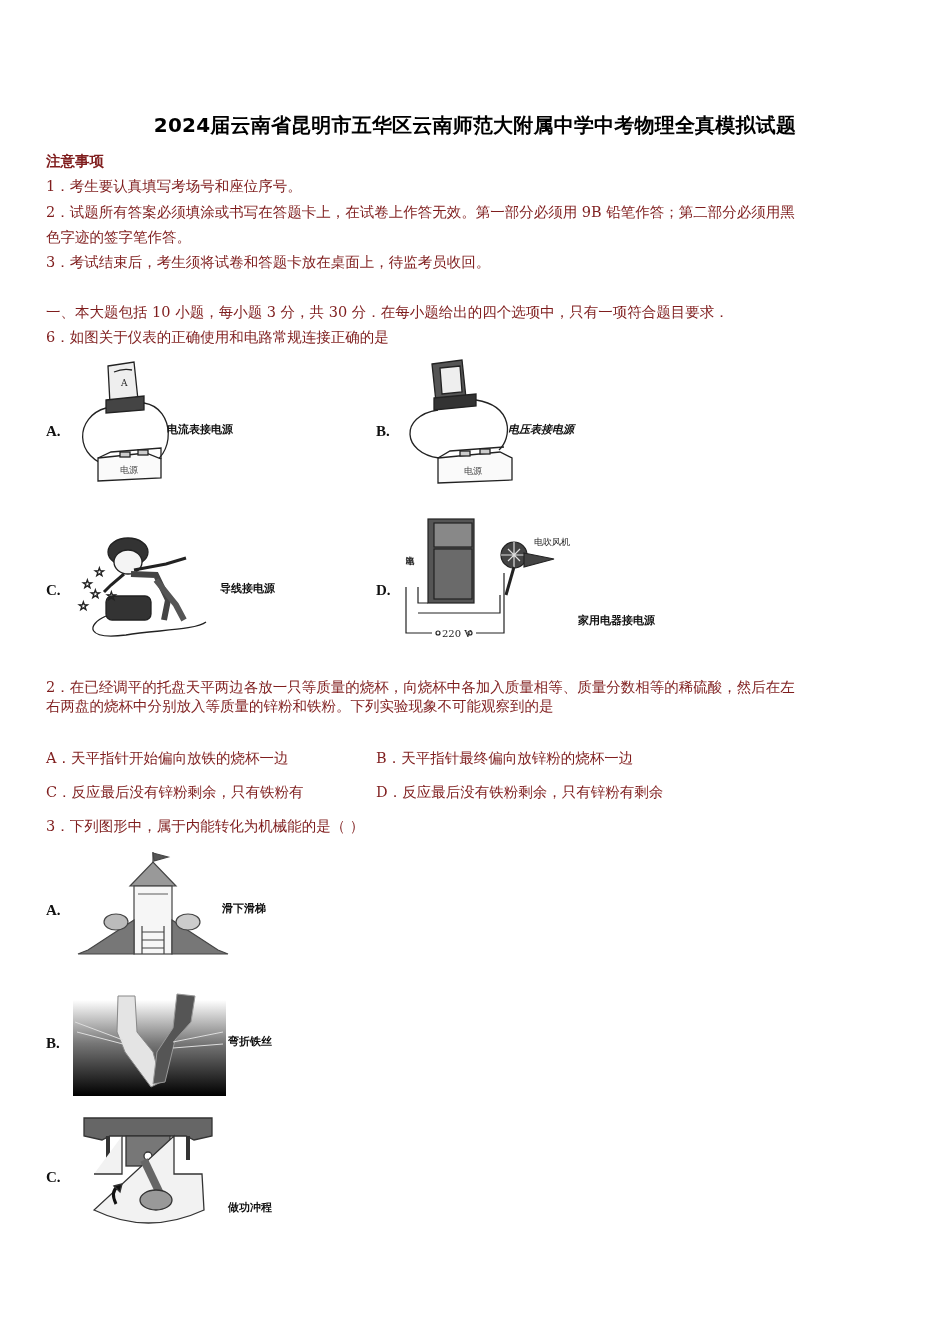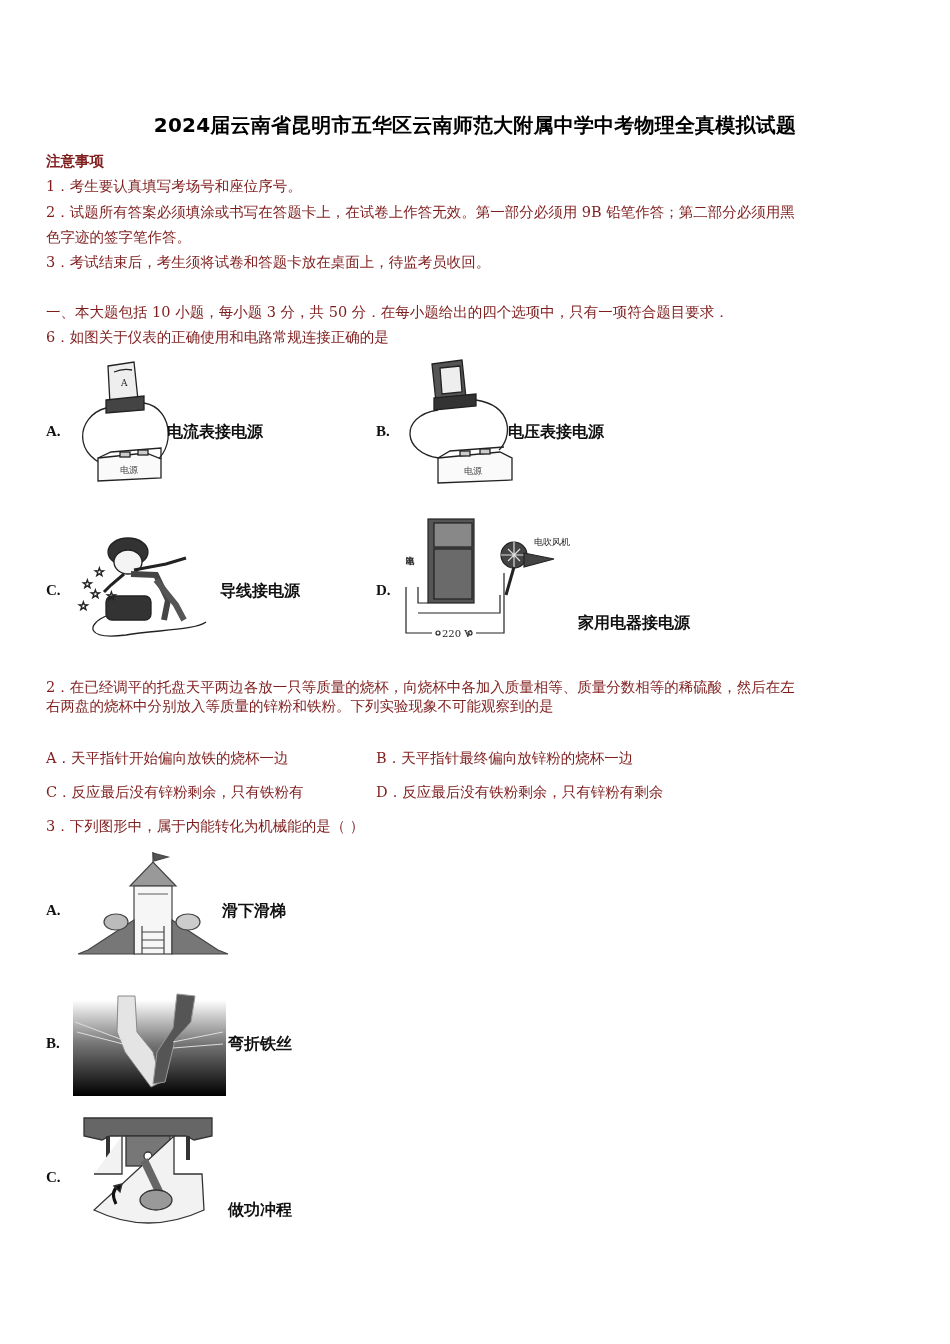--- a/index.html
+++ b/index.html
@@ -5,35 +5,35 @@
   html, body { margin:0; padding:0; background:#ffffff; }
   body { width:950px; height:1344px; position:relative; overflow:hidden;
          font-family:"DejaVu Serif","Liberation Serif",serif; color:#111; }
   .abs { position:absolute; }
   .title { left:0; width:950px; top:112px; text-align:center;
            font-family:"DejaVu Sans","Liberation Sans",sans-serif;
            font-weight:bold; font-size:20px; letter-spacing:0.2px; color:#000; }
   .line { left:46px; font-size:14.5px; line-height:20px; white-space:nowrap; color:#7f1d1d; }
   .b { font-weight:bold; }
   .optlabel { font-family:"Liberation Serif","DejaVu Serif",serif; font-weight:bold; font-size:15px; }
-  .caption { font-family:"DejaVu Sans","Liberation Sans",sans-serif; font-size:16px; font-weight:bold; color:#111; white-space:nowrap; }
+  .caption { font-family:"DejaVu Sans","Liberation Sans",sans-serif; font-size:11px; font-weight:bold; color:#111; white-space:nowrap; }
   svg { position:absolute; overflow:visible; }
 </style>
 </head>
 <body>
 
 <div class="abs title">2024届云南省昆明市五华区云南师范大附属中学中考物理全真模拟试题</div>
 
 <div class="abs line b" style="top:151px;">注意事项</div>
 <div class="abs line" style="top:176px;">1．考生要认真填写考场号和座位序号。</div>
 <div class="abs line" style="top:202px;">2．试题所有答案必须填涂或书写在答题卡上，在试卷上作答无效。第一部分必须用 9B 铅笔作答；第二部分必须用黑</div>
 <div class="abs line" style="top:227px;">色字迹的签字笔作答。</div>
 <div class="abs line" style="top:252px;">3．考试结束后，考生须将试卷和答题卡放在桌面上，待监考员收回。</div>
 
-<div class="abs line" style="top:302px;">一、本大题包括 10 小题，每小题 3 分，共 50 分．在每小题给出的四个选项中，只有一项符合题目要求．</div>
+<div class="abs line" style="top:302px;">一、本大题包括 10 小题，每小题 3 分，共 30 分．在每小题给出的四个选项中，只有一项符合题目要求．</div>
 <div class="abs line" style="top:327px;">6．如图关于仪表的正确使用和电路常规连接正确的是</div>
 
 <div class="abs optlabel" style="left:46px; top:423px;">A.</div>
 <svg style="left:76px; top:358px;" width="100" height="125" viewBox="0 0 100 125">
   <g fill="none" stroke="#222" stroke-width="1.3">
     <path d="M32 8 L58 4 L62 42 L34 46 Z" fill="#eee"></path>
     <path d="M38 14 Q47 10 56 12"></path>
     <path d="M30 42 L68 38 L68 52 L30 55 Z" fill="#444"></path>
     <path d="M30 50 C0 58, -5 100, 38 110"></path>
     <path d="M68 45 C100 50, 100 100, 70 108"></path>
@@ -55,21 +55,21 @@
     <path d="M30 40 L72 36 L72 48 L30 52 Z" fill="#333"></path>
     <path d="M34 52 C-5 58, -2 95, 35 100"></path>
     <path d="M72 42 C110 48, 108 80, 95 92"></path>
     <path d="M34 100 L96 94 L108 100 L108 122 L34 125 Z" fill="#fafafa"></path>
     <path d="M34 100 L46 93 L100 89"></path>
     <rect x="56" y="93" width="10" height="5" fill="#ccc"></rect>
     <rect x="76" y="91" width="10" height="5" fill="#ccc"></rect>
   </g>
   <text x="60" y="116" font-size="9" font-family="DejaVu Sans, sans-serif" fill="#444">电源</text>
 </svg>
-<div class="abs caption" style="left:508px; top:422px;">电压表接电源</div>
+<div class="abs caption" style="left:508px; top:422px;font-style:italic;">电压表接电源</div>
 
 <div class="abs optlabel" style="left:46px; top:582px;">C.</div>
 <svg style="left:76px; top:530px;" width="135" height="115" viewBox="0 0 135 115">
   <g stroke="#222" stroke-width="1.3" fill="none">
     <ellipse cx="52" cy="22" rx="20" ry="14" fill="#333"></ellipse>
     <ellipse cx="52" cy="32" rx="14" ry="12" fill="#f4f4f4"></ellipse>
     <path d="M58 40 L90 34 L110 28" stroke-width="3"></path>
     <path d="M48 44 L35 55 L28 62" stroke-width="3"></path>
     <path d="M55 44 L80 45 L92 70 L88 90" stroke-width="6" stroke="#444"></path>
     <path d="M80 50 L100 75 L108 90" stroke-width="6" stroke="#555"></path>

